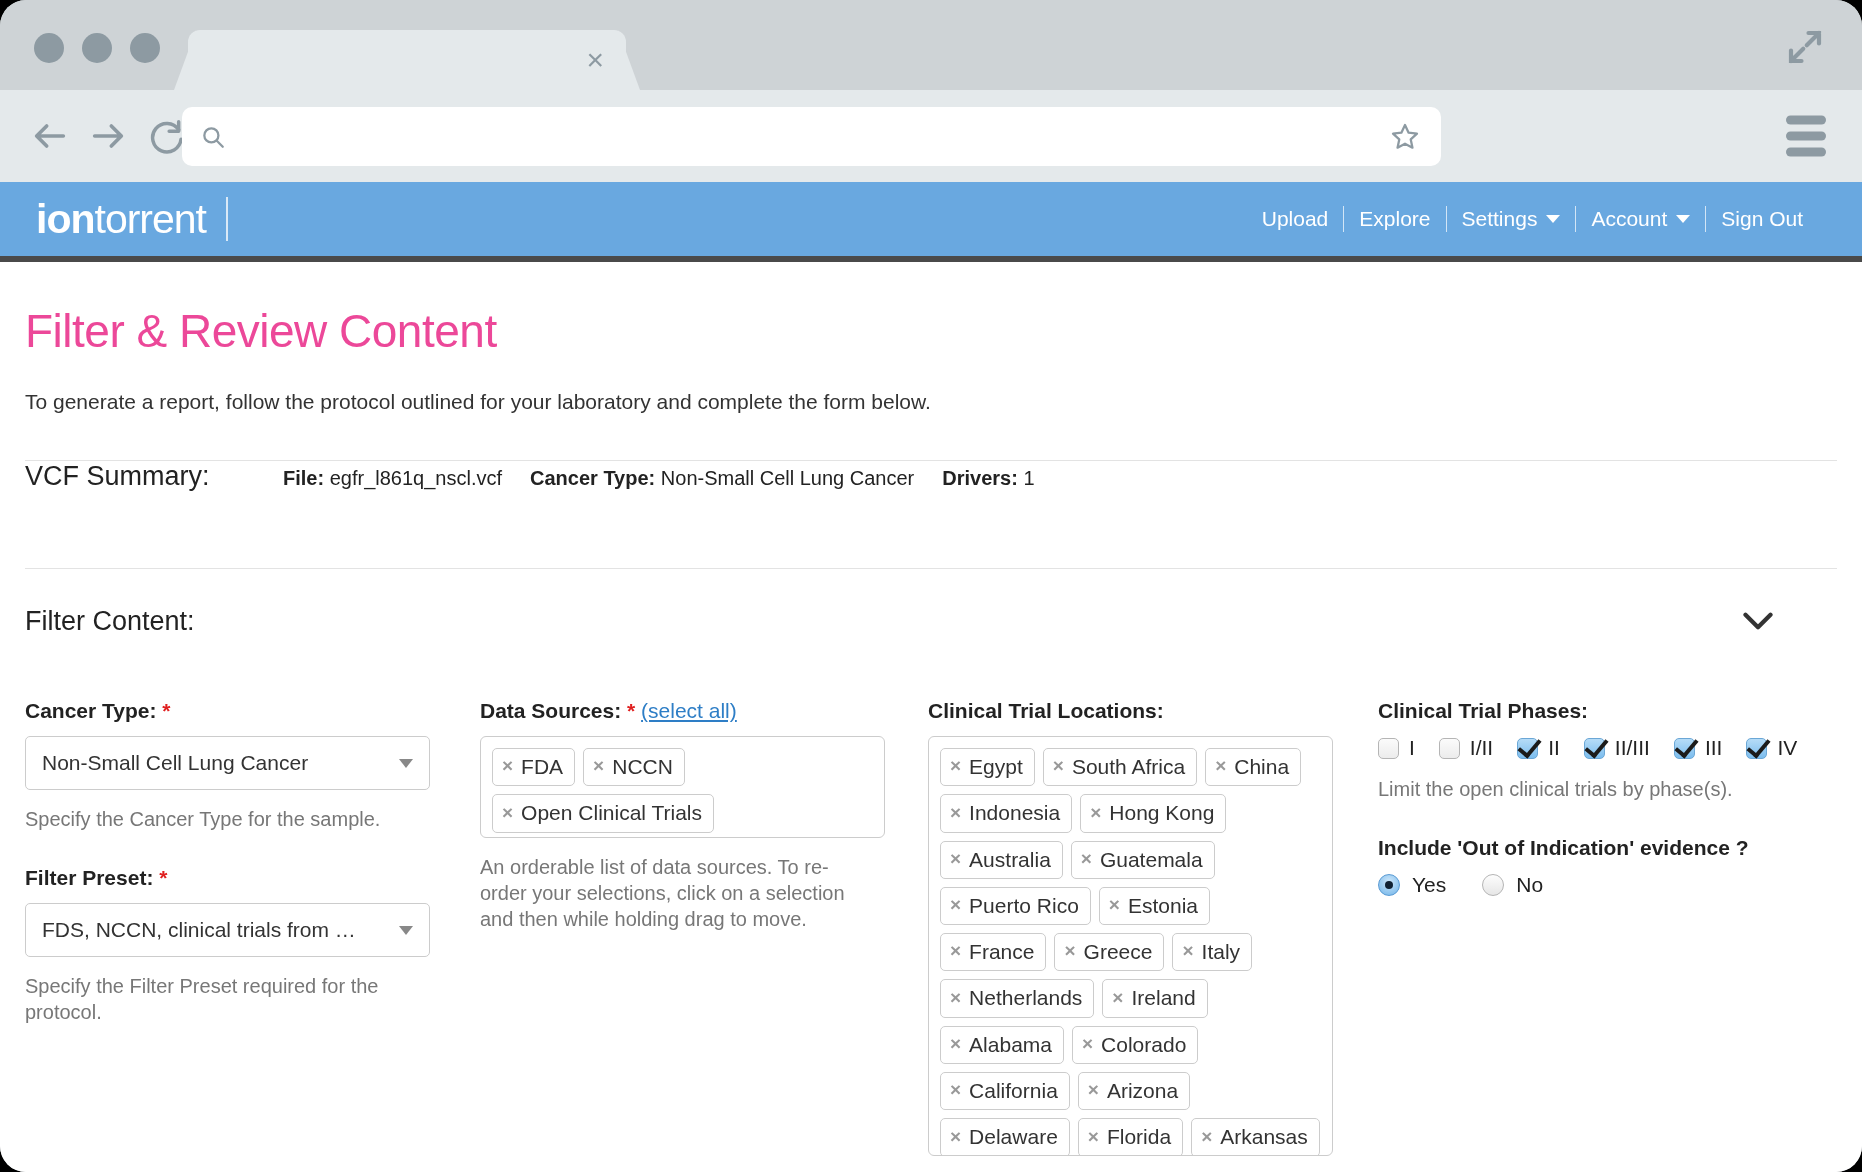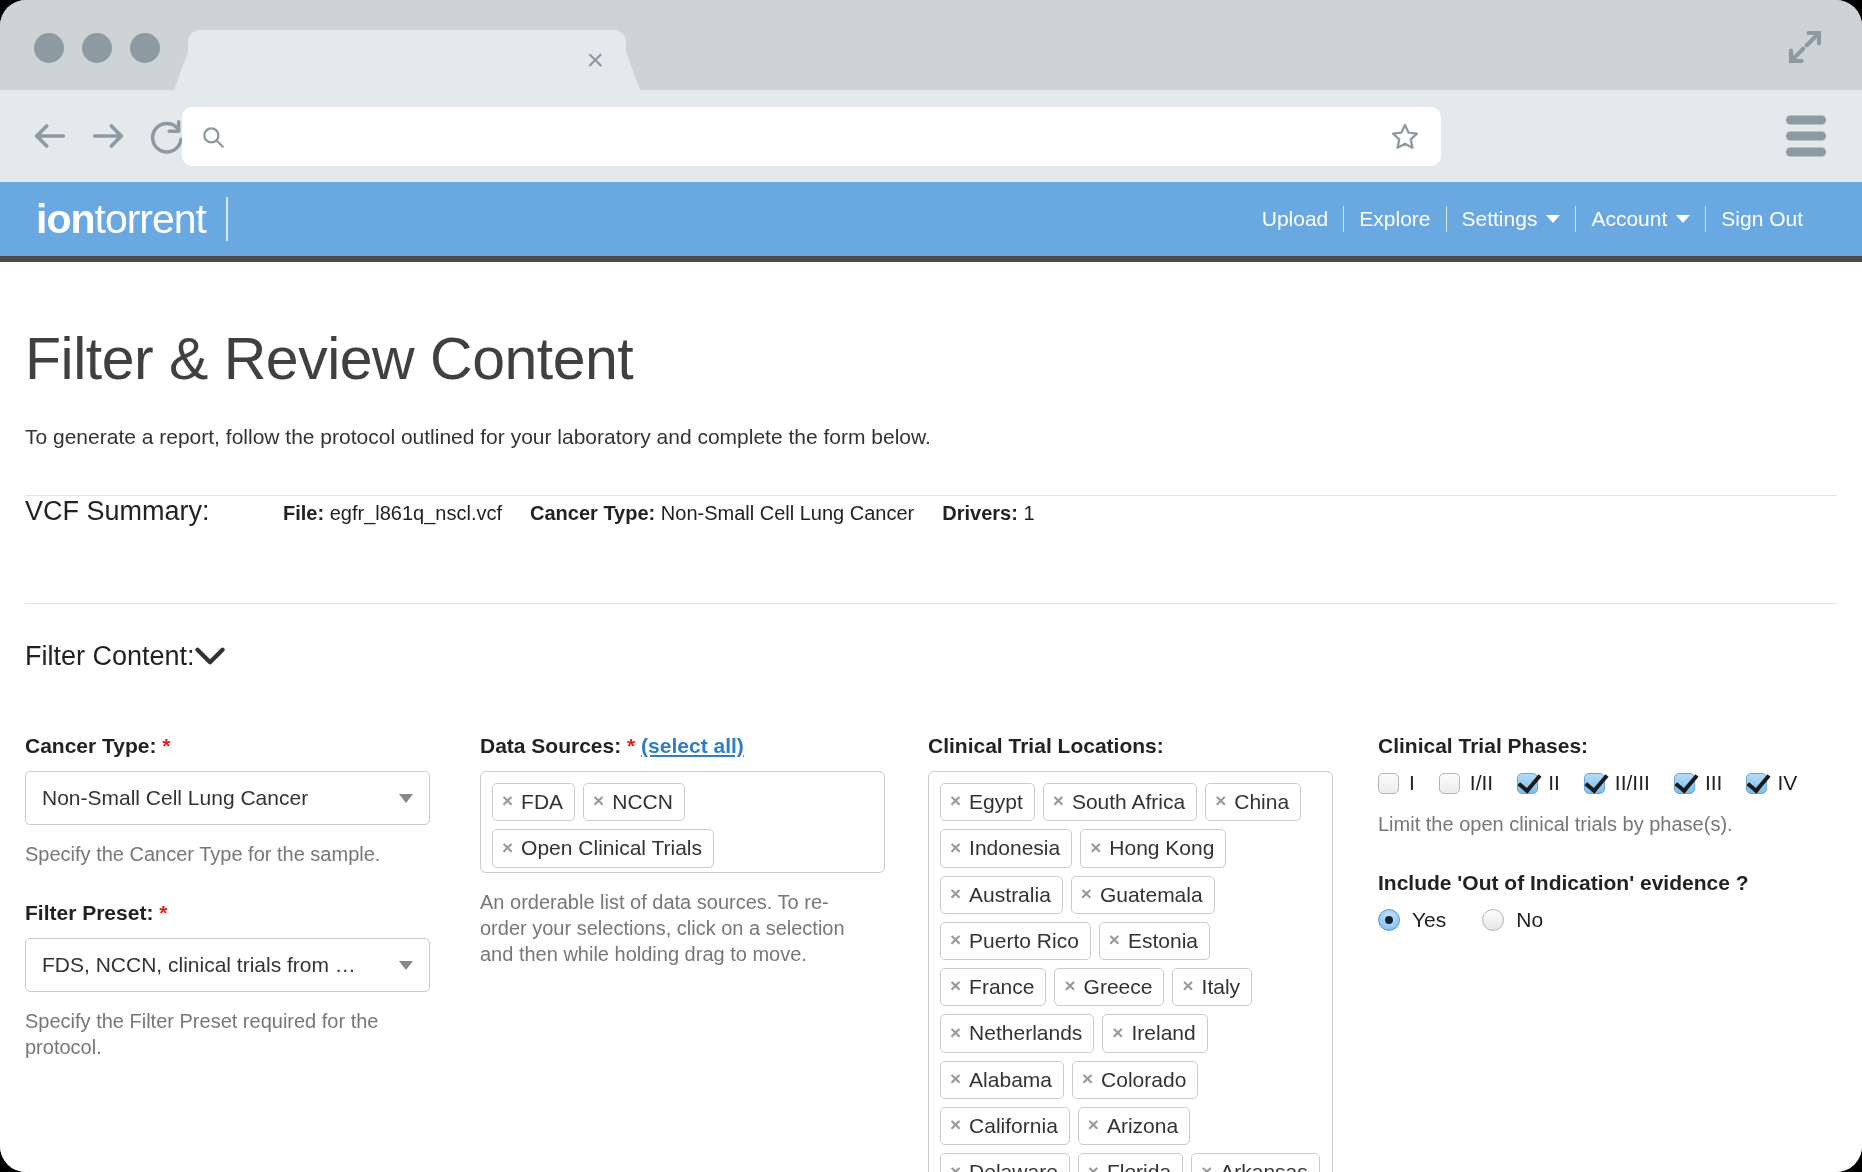--- a/index.html
+++ b/index.html
@@ -144,63 +144,63 @@
 
   
   .page {
     background: #ffffff;
     height: calc(1172px - 90px - 92px - 74px - 6px);
     padding: 0 25px;
     overflow: hidden;
     position: relative;
   }
   .page-title {
-    font-size: 59px; font-weight: normal; color: #404040;
-    margin-top: 63px; letter-spacing: -0.5px;
+    font-size: 46px; font-weight: normal; color: #ec4899;
+    margin-top: 42px; letter-spacing: -0.5px;
   }
   .page-subtitle {
     font-size: 21px; color: #333;
     margin-top: 32px;
   }
   .hr { height: 1px; background: #e3e3e3; }
   .hr-1 { margin-top: 46px; }
   .hr-2 { margin-top: 0; }
 
   .vcf-row {
     display: flex; align-items: baseline;
     height: 107px;
   }
   .vcf-label { font-size: 27px; color: #222; width: 258px; }
   .vcf-fields { display: flex; align-items: baseline; font-size: 20px; color: #222; }
   .vcf-field { margin-right: 28px; white-space: nowrap; }
   .vcf-field b { font-weight: bold; }
 
   .filter-content-row {
-    display: flex; align-items: center; 
+    display: flex; align-items: center; justify-content: space-between;
     height: 104px;
   }
   .filter-content-label { font-size: 27px; color: #222; }
   .chev {
     width: 30px; height: 18px; margin-right: 64px;
     color: #333;
   }
 
   
   .cols { display: flex; margin-top: 26px; }
   .col-1 { width: 455px; }
   .col-2 { width: 448px; }
   .col-3 { width: 450px; }
   .col-4 { flex: 1; }
 
   .field-label {
     font-size: 21px; font-weight: bold; color: #222;
     margin-bottom: 13px;
   }
   .req { color: #e02020; font-weight: bold; }
-  .select-all { color: #2e7ec6; font-weight: bold; }
+  .select-all { color: #2e7ec6; font-weight: normal; }
 
   .select-box {
     width: 405px; height: 54px;
     border: 1px solid #ccc; border-radius: 5px;
     background: #fff;
     display: flex; align-items: center;
     padding: 0 16px;
     font-size: 21px; color: #333;
     position: relative;
   }

